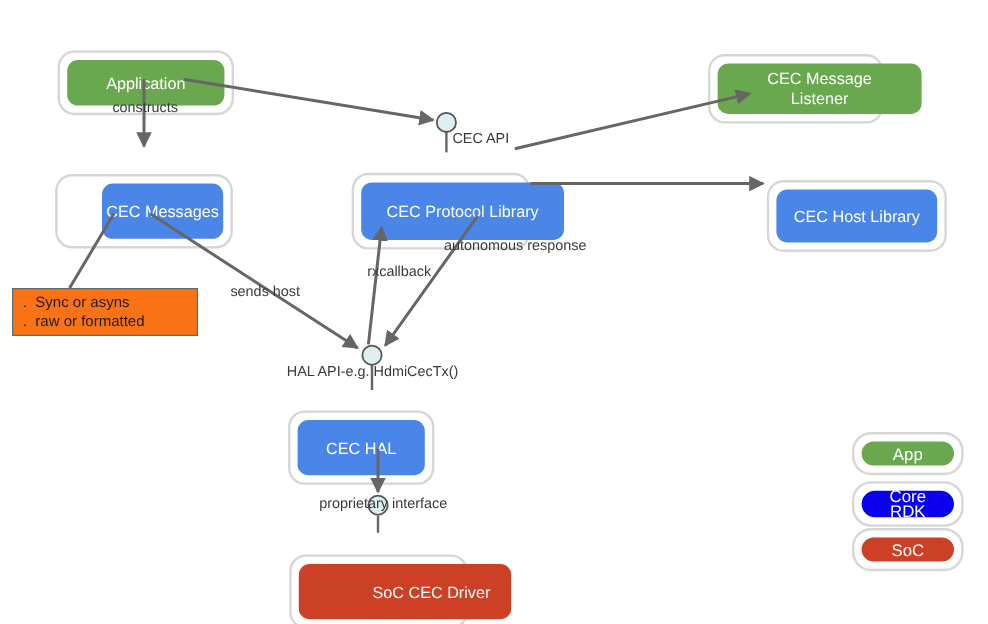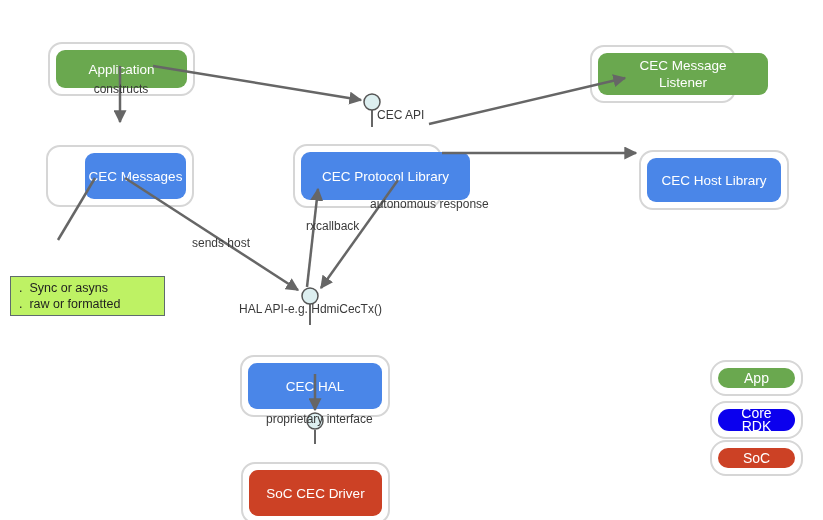--- a/index.html
+++ b/index.html
@@ -95,33 +95,33 @@
       <span>CEC Message Listener</span>
     </div>
   </div>
 
   <div class="node-outer" style="left:639px; top:126px; width:150px; height:60px;">
     <div class="node-inner" style="background: rgb(74, 134, 232);">
       <span>CEC Host Library</span>
     </div>
   </div>
 
-  <div class="node-outer" style="left:240px; top:331px; width:150px; height:62px;">
+  <div class="node-outer" style="left:240px; top:318px; width:122px; height:62px;">
     <div class="node-inner" style="background: rgb(74, 134, 232);">
       <span>CEC HAL</span>
     </div>
   </div>
 
   <div class="node-outer" style="left:241px; top:438px; width:149px; height:62px;">
-    <div class="node-inner" style="background: rgb(204, 65, 37);">
+    <div class="node-inner" style="background: rgb(204, 65, 37); padding-left: 44px;">
       <span>SoC CEC Driver</span>
     </div>
   </div>
 
-  <div id="note-box" style="background: #bef264; margin-top: 36px;">
+  <div id="note-box" style="background: #f97316;">
     <div>.  Sync or asyns</div>
     <div>.  raw or formatted</div>
   </div>
 
   <div class="edge-label center" style="left:78px; top:83px; width:86px;">constructs</div>
   <div class="edge-label" style="left:377px; top:109px;">CEC API</div>
   <div class="edge-label" style="left:338px; top:198px;margin-left:32px;">autonomous response</div>
   <div class="edge-label" style="left:287px; top:220px;margin-left:19px;">rxcallback</div>
   <div class="edge-label" style="left:192px; top:237px;">sends host</div>
   <div class="edge-label" style="left:239px; top:303px;">HAL API-e.g. HdmiCecTx()</div>

